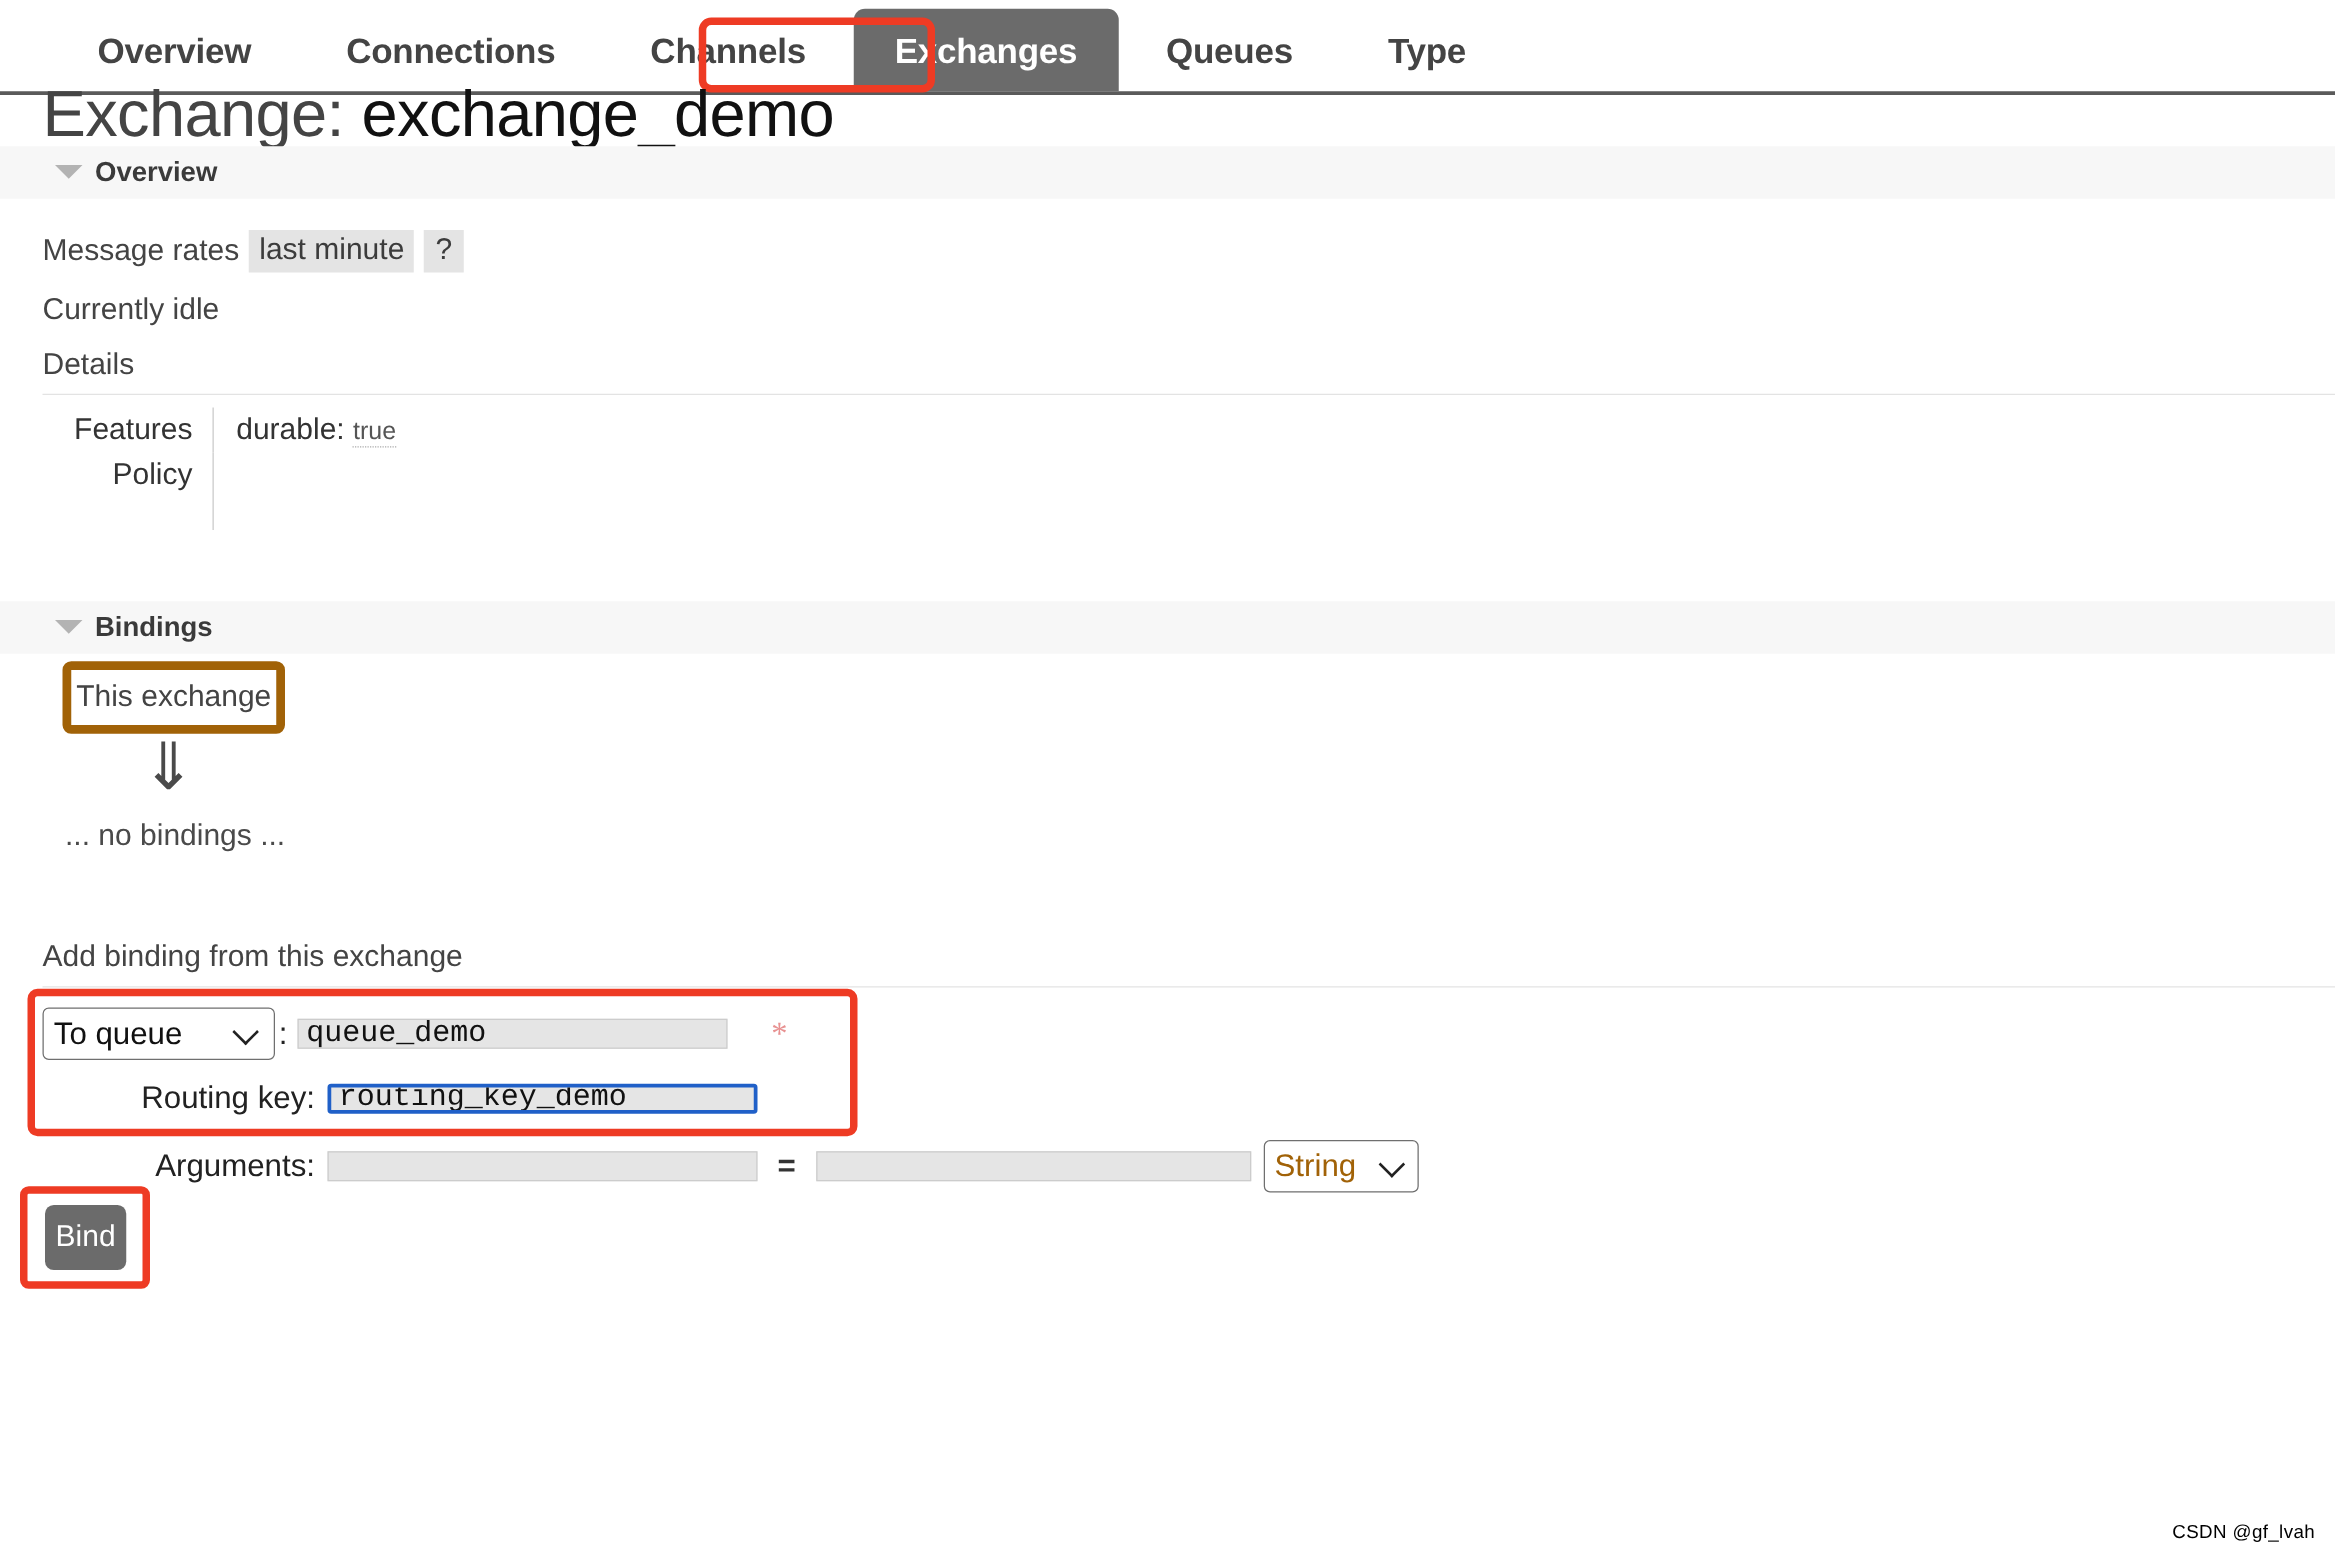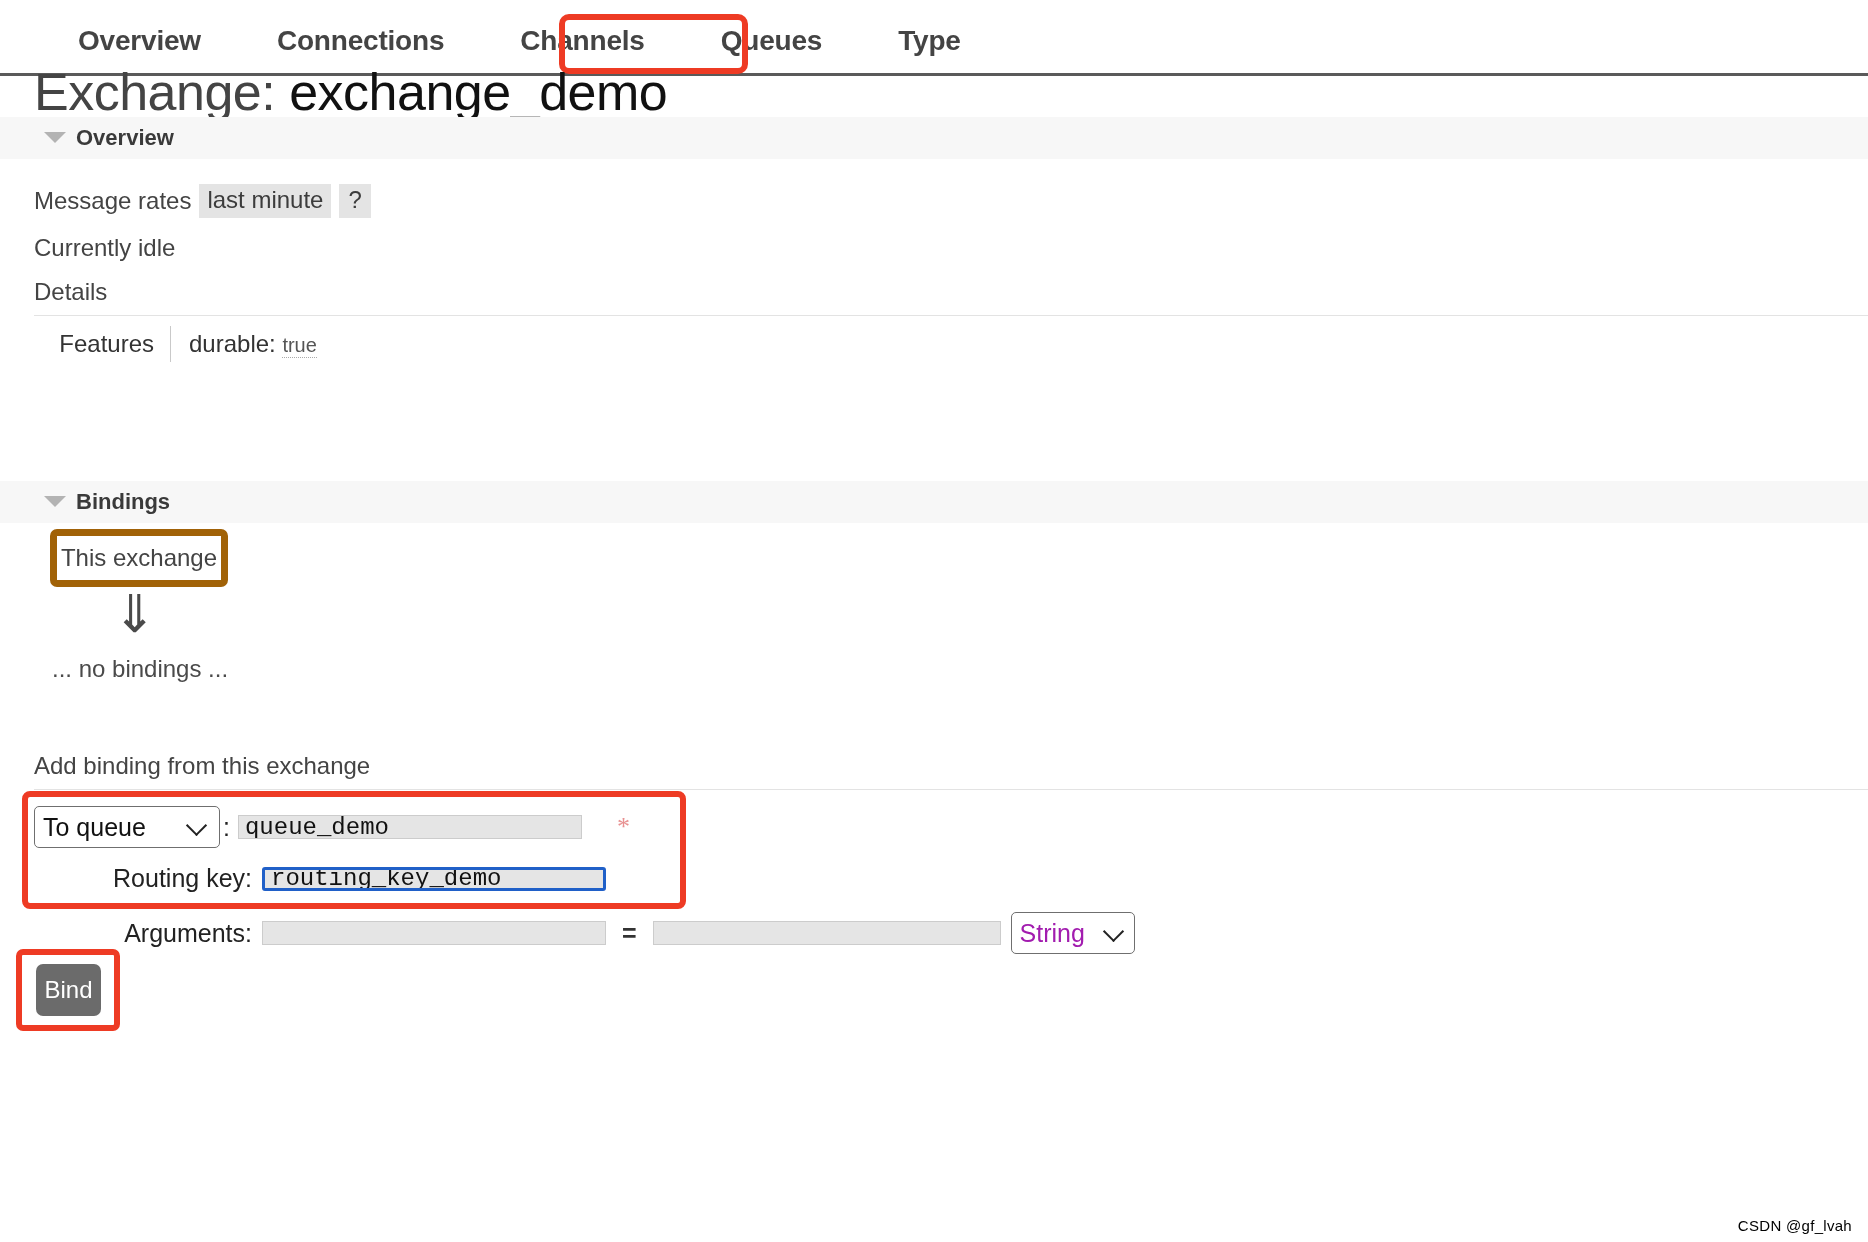--- a/index.html
+++ b/index.html
@@ -328,21 +328,21 @@
     font-weight: bold;
     font-family: "Liberation Sans Narrow", "Liberation Sans", sans-serif;
   }
   #type-select {
     width: 124px;
     height: 42px;
     border: 1px solid #6f6f6f;
     border-radius: 5px;
     background: #ffffff;
     font-size: 25px;
-    color: #a21caf;
+    color: #a16207;
     font-family: "Liberation Sans", sans-serif;
     padding: 0 8px;
     box-sizing: border-box;
     appearance: none;
     -webkit-appearance: none;
     cursor: pointer;
     margin-left: 10px;
   }
 
   
@@ -385,20 +385,21 @@
   }
 </style>
 </head>
 <body>
 
 <div id="navbar">
   <div id="navtabs">
     <button class="nav-tab">Overview</button>
     <button class="nav-tab">Connections</button>
     <button class="nav-tab">Channels</button>
+    <button class="nav-tab active">Exchanges</button>
     <button class="nav-tab">Queues</button>
     <button class="nav-tab">Type</button>
   </div>
 </div>
 <div id="tab-highlight"></div>
 
 <div id="page-title">
   <span>Exchange: </span><span class="exch-name">exchange_demo</span>
 </div>
 
@@ -420,20 +421,24 @@
 <div id="details-table">
   <table>
     <tbody>
     <tr>
       <th>Features</th>
       <td>
         <span class="feature-key">durable:</span>
         <span class="feature-val">true</span>
       </td>
     </tr>
+    <tr class="policy-row">
+      <th>Policy</th>
+      <td class="dim"></td>
+    </tr>
   </tbody>
     </table>
 </div>
 
 <div class="section-head" style="top:481px;">
   <span class="caret"></span>
   <span class="sec-label">Bindings</span>
 </div>
 
 <div id="this-exchange-box">This exchange</div>

